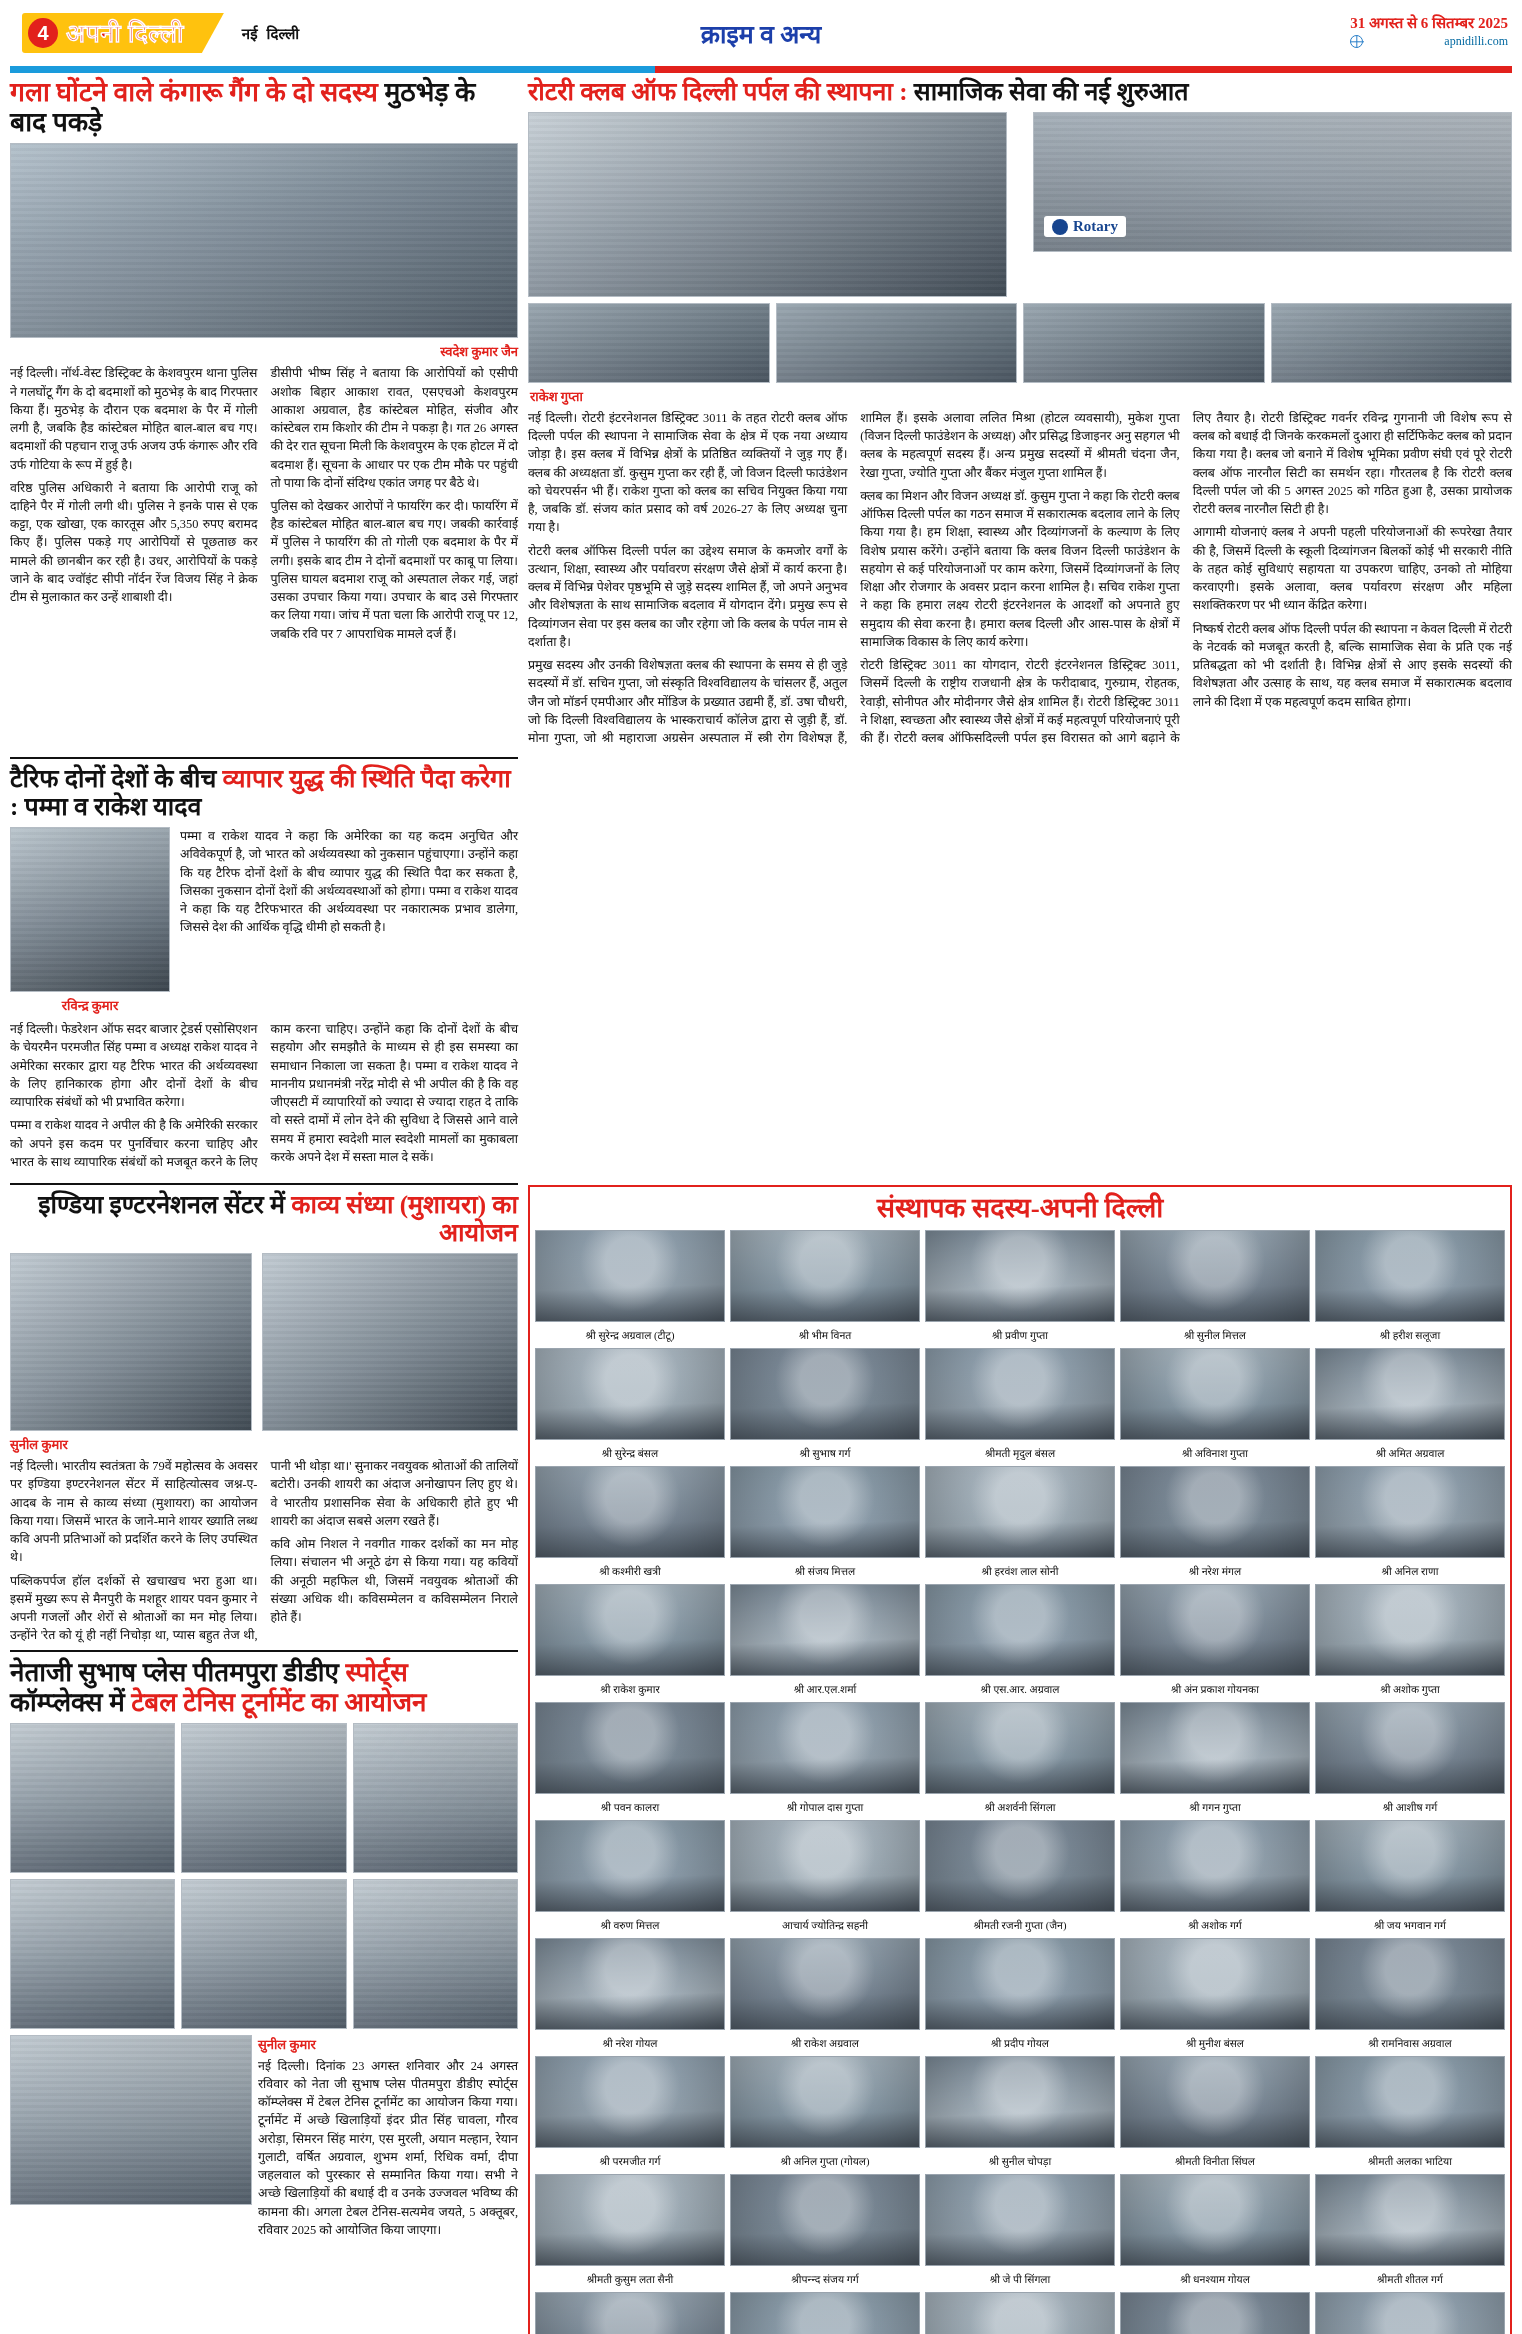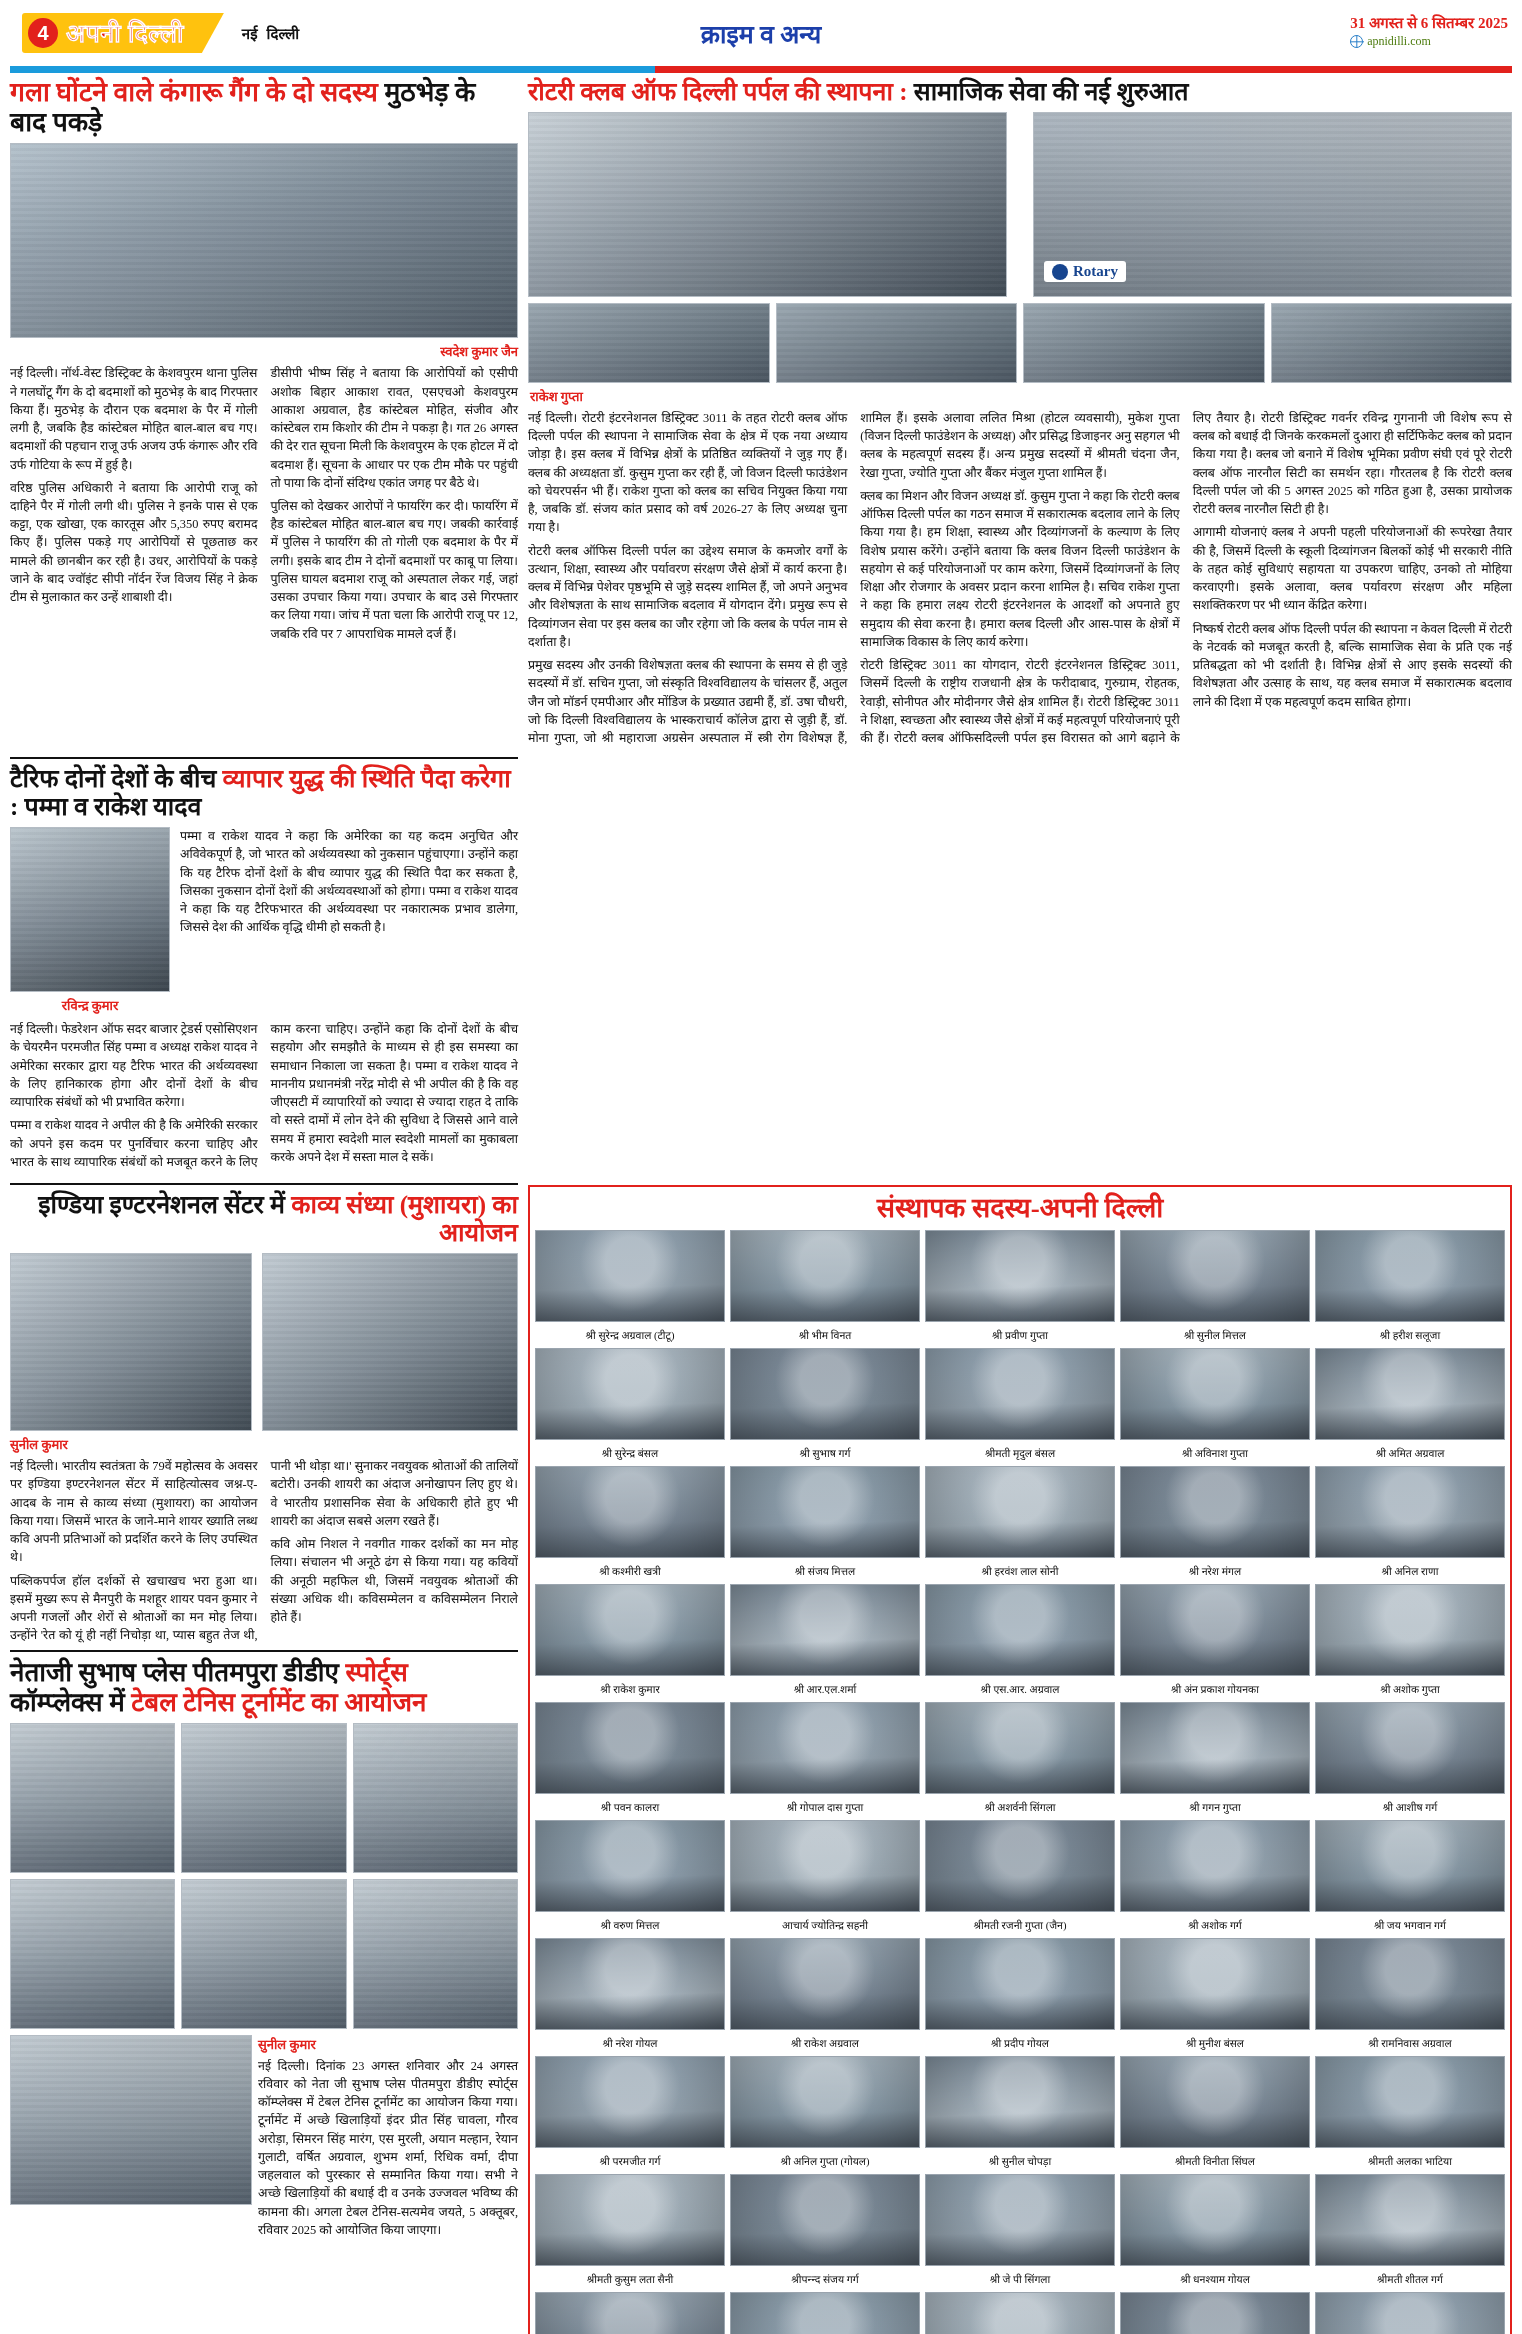--- a/index.html
+++ b/index.html
@@ -77,25 +77,25 @@
     top:12px;
     text-align:right;
   }
   .date-line {
     color:#E2211C;
     font-weight:bold;
     font-size:15px;
     white-space:nowrap;
   }
   .site-line {
-    display:flex; align-items:center; justify-content:flex-start;
+    display:flex; align-items:center; justify-content:space-between;
     gap:4px;
     margin-top:2px;
     font-size:12px;
-    color:#4d7c0f;
+    color:#0369a1;
   }
   .globe {
     width:13px; height:13px; border-radius:50%;
     border:1.4px solid #2a7fc9;
     position:relative;
     flex:0 0 auto;
   }
   .globe::before {
     content:""; position:absolute; left:-1.4px; right:-1.4px; top:50%;
     height:1.4px; background:#2a7fc9; transform:translateY(-50%);
@@ -274,21 +274,21 @@
     </div>
 
     <div class="right-top">
       <h1 class="hl hl-2">
         <span class="hl-red">रोटरी क्लब ऑफ दिल्ली पर्पल की स्थापना :</span>
         <span class="hl-black">सामाजिक सेवा की नई शुरुआत</span>
       </h1>
 
       <div class="photo-strip" style="margin-bottom:6px;">
         <div class="photo ph-rotary1" style="flex:1;height:185px;"></div>
-        <div class="photo ph-rotary2" style="flex:1;height:185px;position:relative;margin-left:20px;">
+        <div class="photo ph-rotary2" style="flex:1;height:140px;position:relative;margin-left:20px;">
           <div style="position:absolute;left:10px;bottom:14px;z-index:3;background:#fff;border-radius:3px;padding:2px 8px;display:flex;align-items:center;gap:5px;">
             <span style="display:inline-block;width:16px;height:16px;border-radius:50%;background:#17458F;"></span>
             <span style="color:#17458F;font-weight:bold;font-size:15px;">Rotary</span>
           </div>
         </div>
       </div>
 
       <div class="photo-strip" style="margin-bottom:4px;">
         <div class="photo ph-man" style="flex:1;height:80px;"></div>
         <div class="photo ph-man" style="flex:1;height:80px;"></div>

